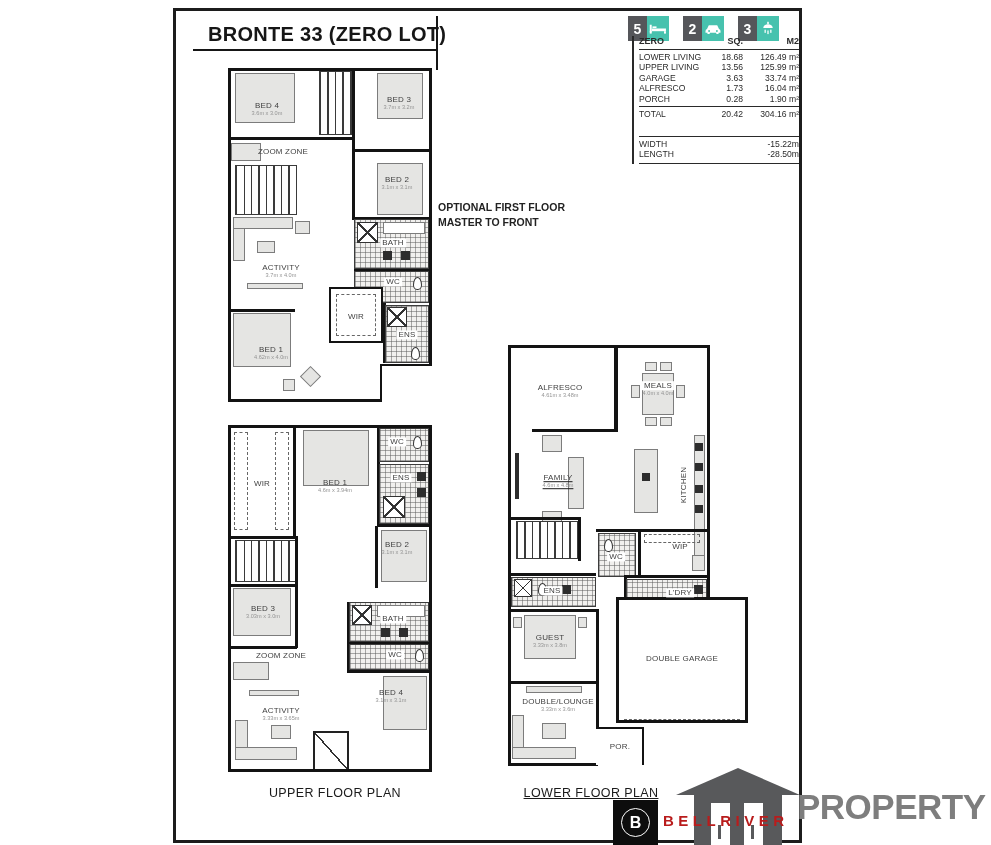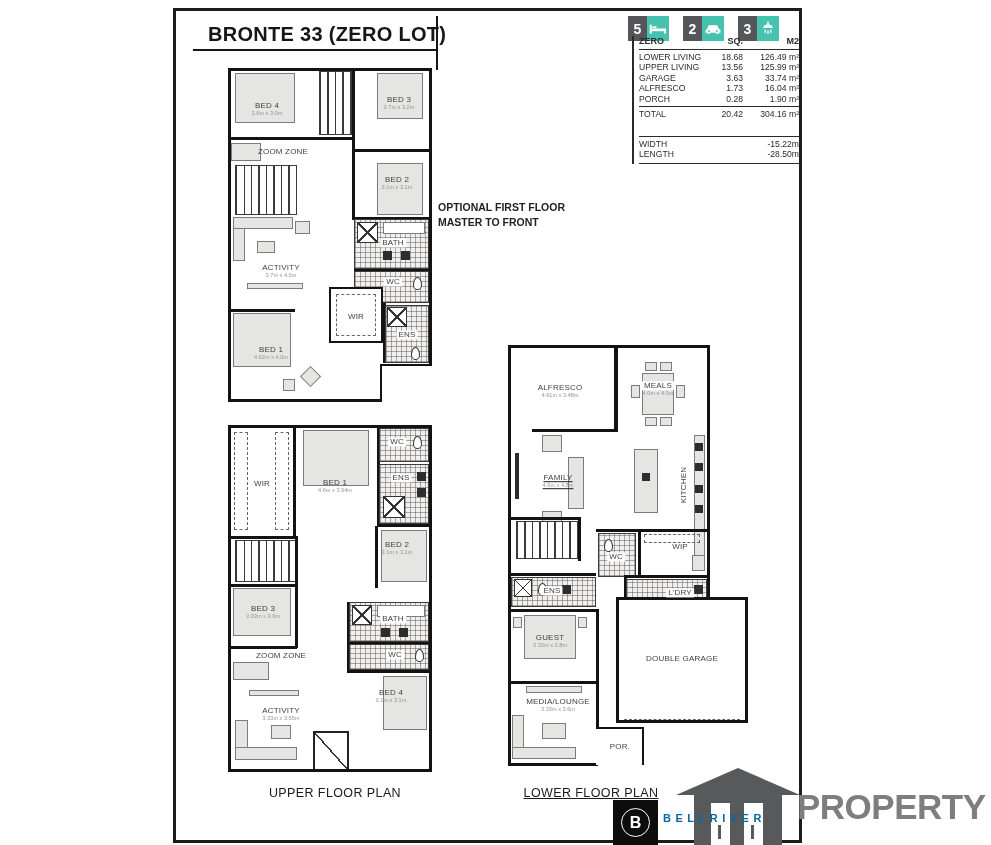--- a/index.html
+++ b/index.html
@@ -60,21 +60,21 @@
   .house-roof{position:absolute;left:676px;top:768px;width:0;height:0;
      border-left:62px solid transparent;border-right:62px solid transparent;border-bottom:27px solid #58595b;}
   .house-body{position:absolute;left:694px;top:795px;width:88px;height:50px;background:#58595b;}
   .house-win{position:absolute;top:8px;width:19px;height:42px;background:#fff;}
   .house-pane{position:absolute;bottom:6px;left:8px;width:3px;height:14px;background:#58595b;}
   .property{position:absolute;left:797px;top:787px;font-size:35px;font-weight:bold;color:#7e7e7e;letter-spacing:-.5px;}
   .br-square{position:absolute;left:613px;top:800px;width:45px;height:45px;background:#0d0d0d;
      display:flex;align-items:center;justify-content:center;}
   .br-circle{width:29px;height:29px;border:1.6px solid #fff;border-radius:50%;box-sizing:border-box;
      display:flex;align-items:center;justify-content:center;color:#fff;font-size:16px;font-weight:bold;}
-  .br-name{position:absolute;left:663px;top:812px;font-size:11px;font-weight:bold;letter-spacing:4.5px;color:#0369a1;}
+  .br-name{position:absolute;left:663px;top:812px;font-size:15px;font-weight:bold;letter-spacing:4.5px;color:#b91c1c;}
 </style>
 </head>
 <body>
 
 <div class="frame"></div>
 
 <div class="title">BRONTE 33 (ZERO LOT)</div>
 <div class="title-rule"></div>
 <div class="title-tick"></div>
 
@@ -411,21 +411,21 @@
   <div class="w" style="left:0;top:336px;width:88px;height:2.5px;"></div>
   <div class="f" style="left:18px;top:341px;width:56px;height:7px;"></div>
 
   <div style="position:absolute;left:108px;top:252px;width:132px;height:126px;border:3.5px solid #131313;background:#fff;box-sizing:border-box;"></div>
   <div class="rl" style="left:174px;top:314px;">
       <span class="rn">DOUBLE GARAGE</span>
     </div>
   <div class="dash" style="left:116px;top:374px;width:116px;height:0;border-bottom:none;"></div>
 
   <div class="rl" style="left:50px;top:360px;">
-      <span class="rn">MEDIA/LOUNGE</span>
+      <span class="rn">DOUBLE/LOUNGE</span>
       <span class="rd">3.33m x 3.6m</span>
     </div>
   <div class="f" style="left:4px;top:370px;width:12px;height:44px;"></div>
   <div class="f" style="left:4px;top:402px;width:64px;height:12px;"></div>
   <div class="f" style="left:34px;top:378px;width:24px;height:16px;"></div>
 
   <div style="position:absolute;left:88px;top:382px;width:48px;height:38px;border-right:2.5px solid #131313;border-top:2px solid #131313;box-sizing:border-box;background:#fff;"></div>
   <div class="rl" style="left:112px;top:402px;">
       <span class="rn">POR.</span>
     </div>

